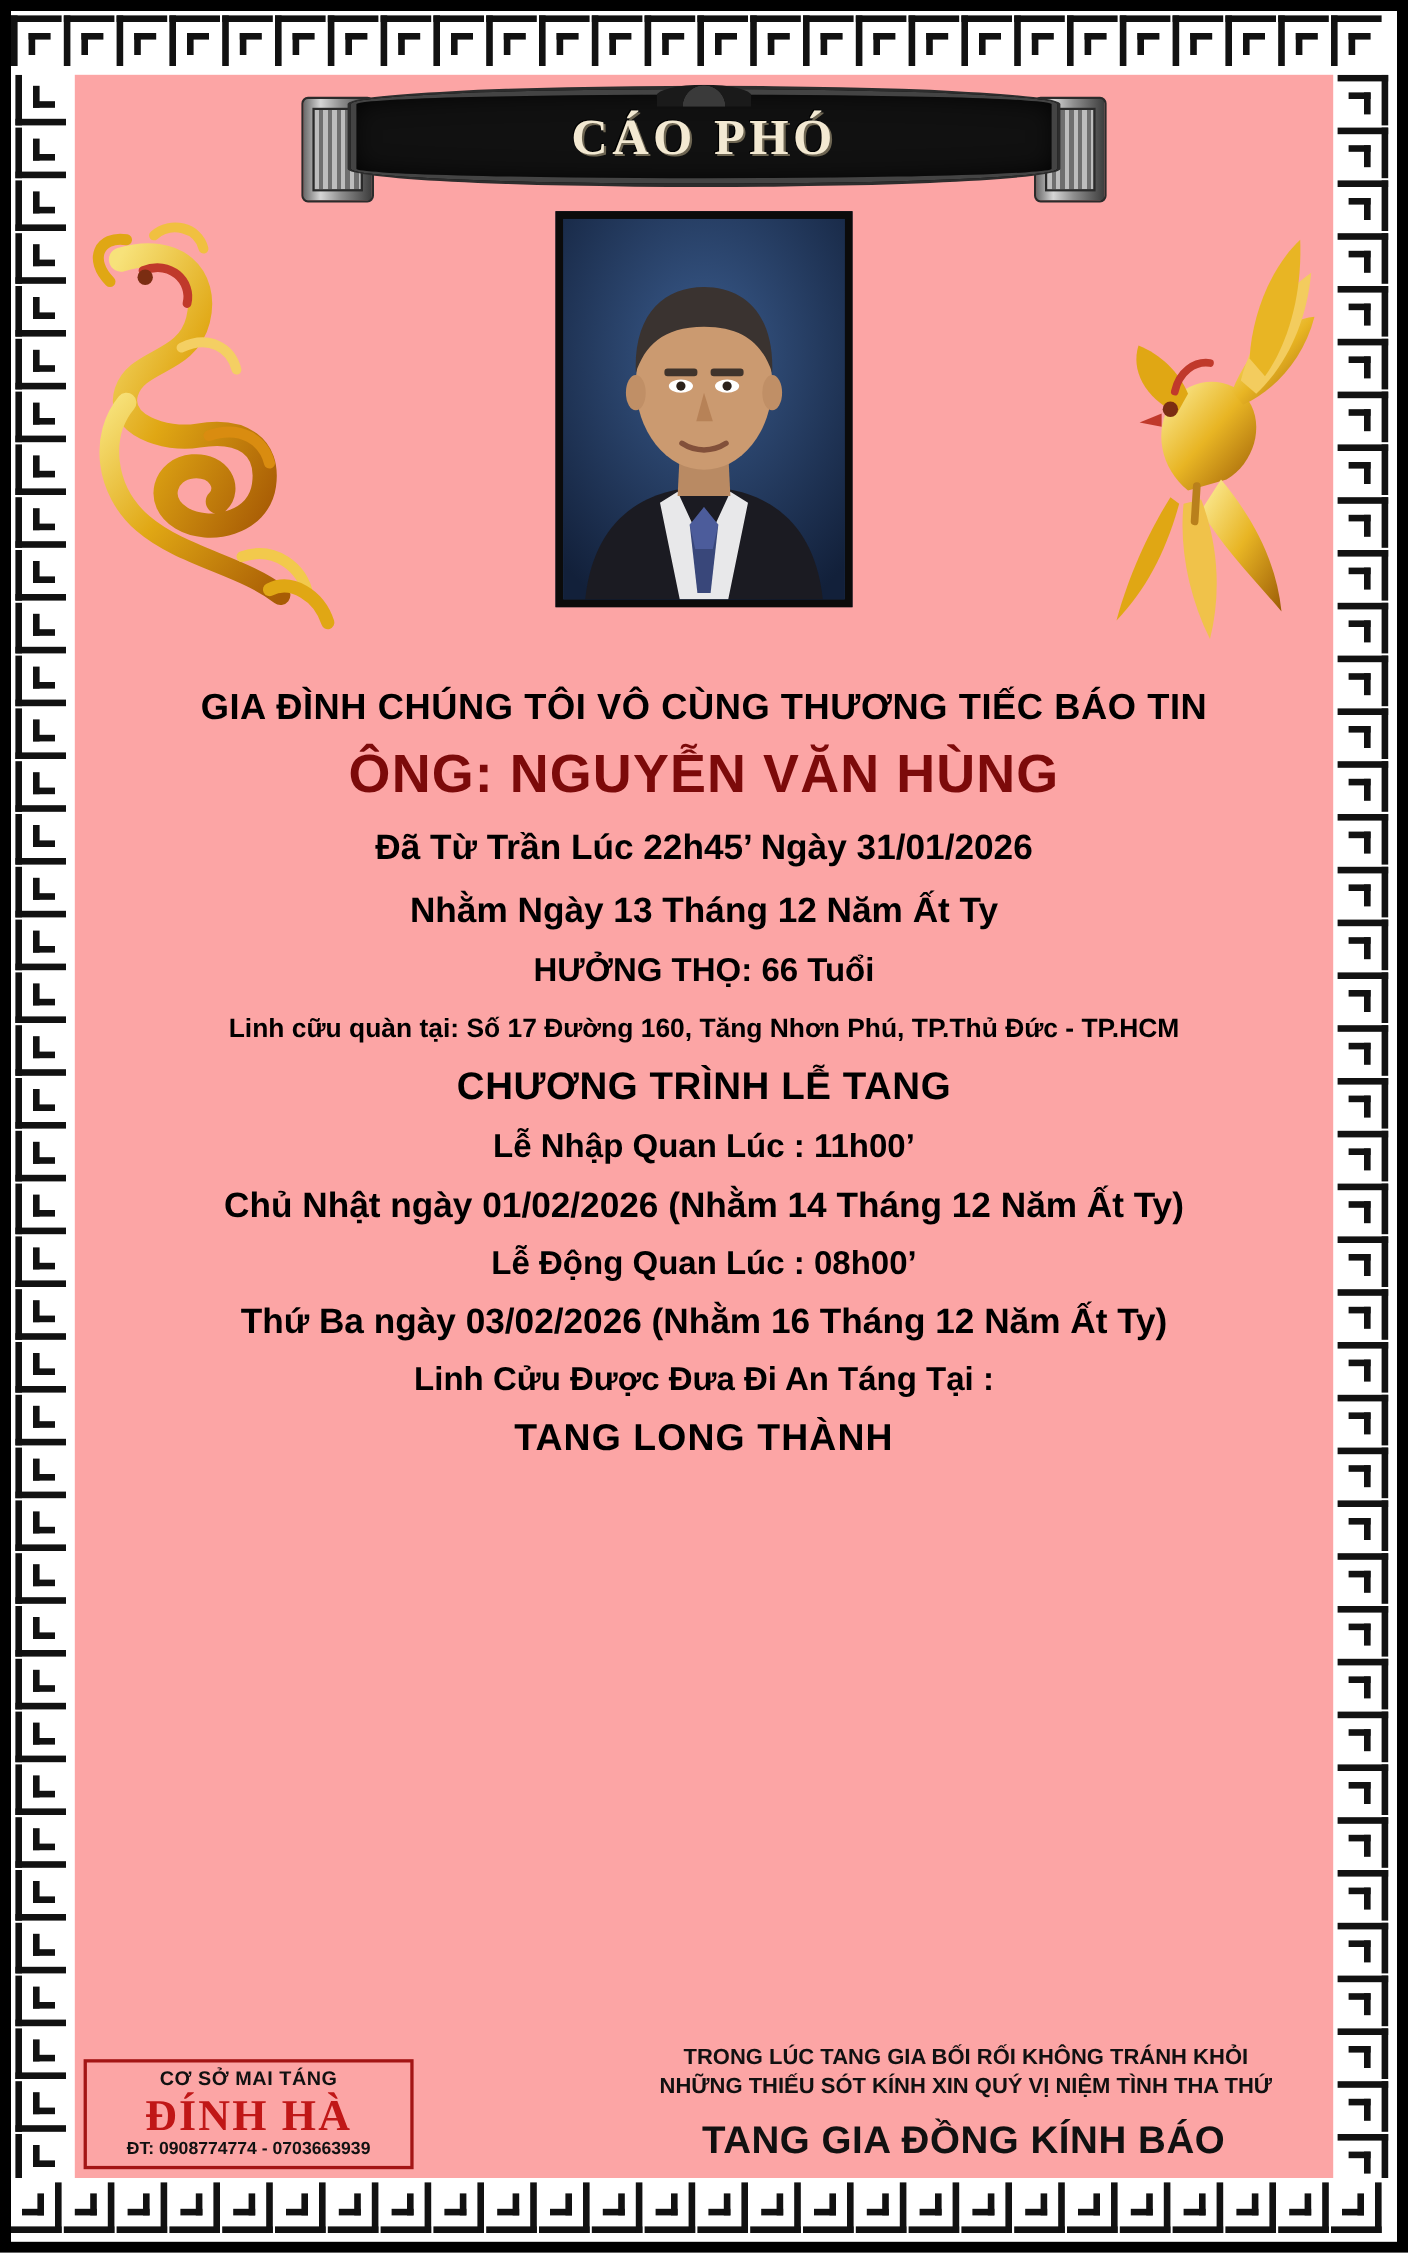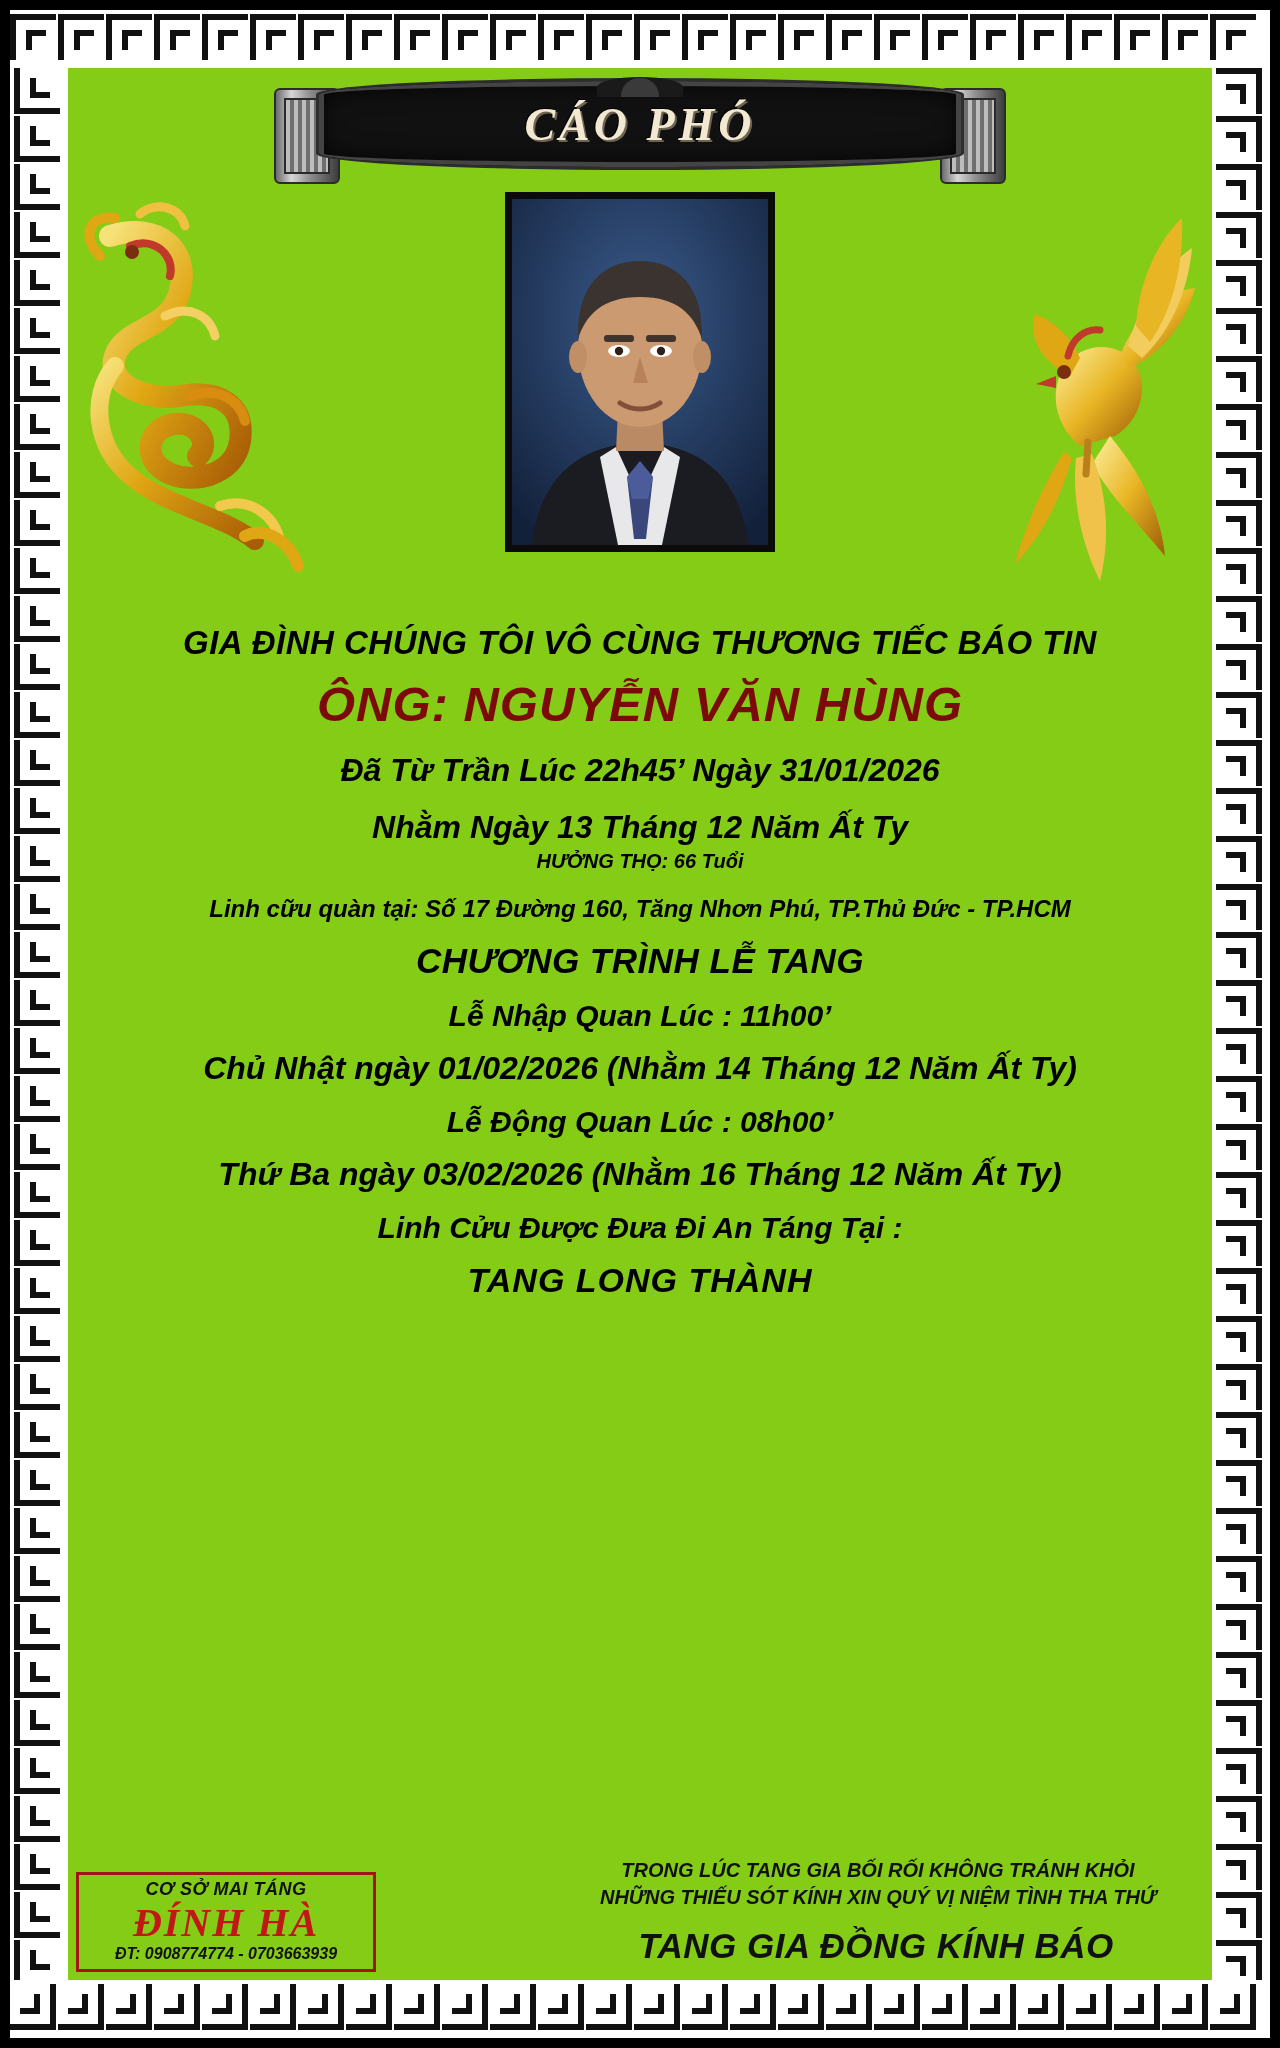--- a/index.html
+++ b/index.html
@@ -60,24 +60,23 @@
     border-right: none;
     border-bottom: none;
   }
 
   .inner {
     position: absolute;
     top: 68px;
     left: 68px;
     right: 68px;
     bottom: 68px;
-    background: #84cc16;
+    background: #fca5a5;
     box-sizing: border-box;
     overflow: hidden;
-    font-style: italic;
   }
 
   
   .banner-wrap {
     position: relative;
     height: 116px;
     margin-top: 2px;
   }
   .scroll-roll {
     position: absolute;
@@ -189,23 +188,23 @@
     font-size: 32px;
     font-weight: bold;
     margin-top: 20px;
   }
   .l-lunar {
     font-size: 32px;
     font-weight: bold;
     margin-top: 20px;
   }
   .l-age {
-    font-size: 20px;
-    font-weight: bold;
-    margin-top: 4px;
+    font-size: 30px;
+    font-weight: bold;
+    margin-top: 20px;
   }
   .l-place {
     font-size: 24px;
     font-weight: bold;
     margin-top: 22px;
   }
   .l-program {
     font-size: 35px;
     font-weight: bold;
     margin-top: 18px;

